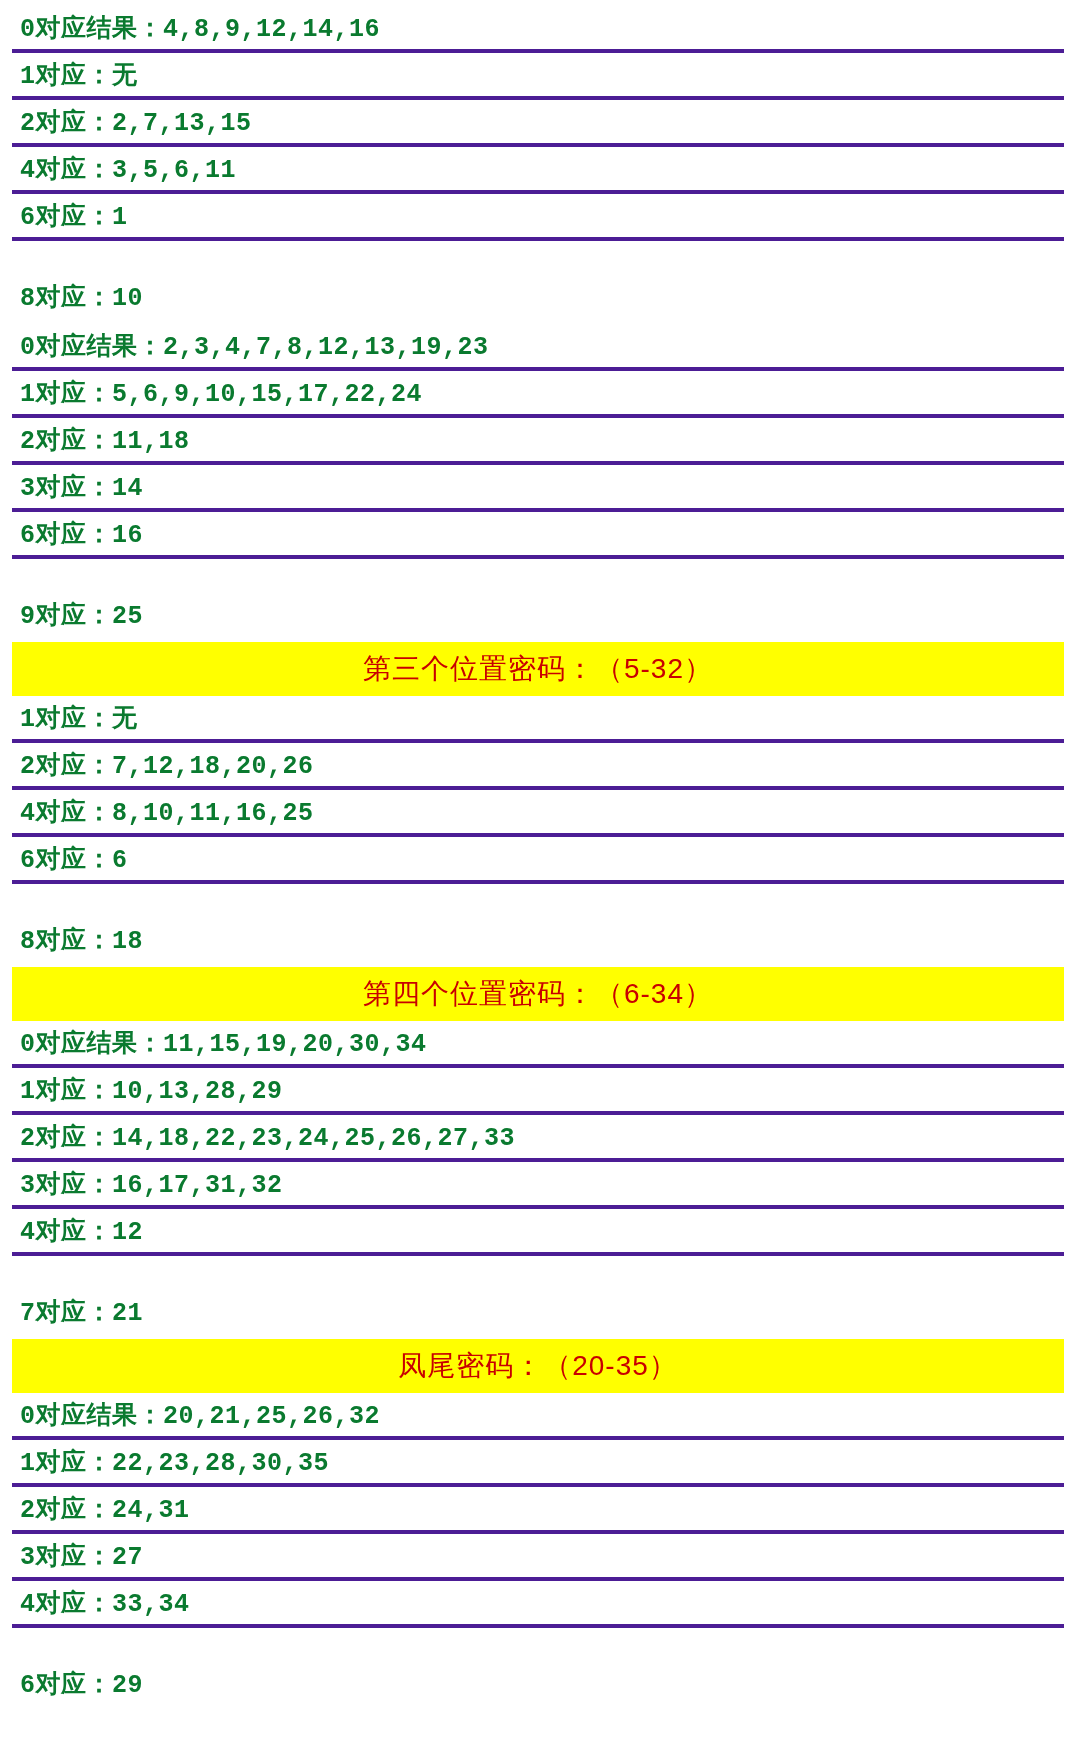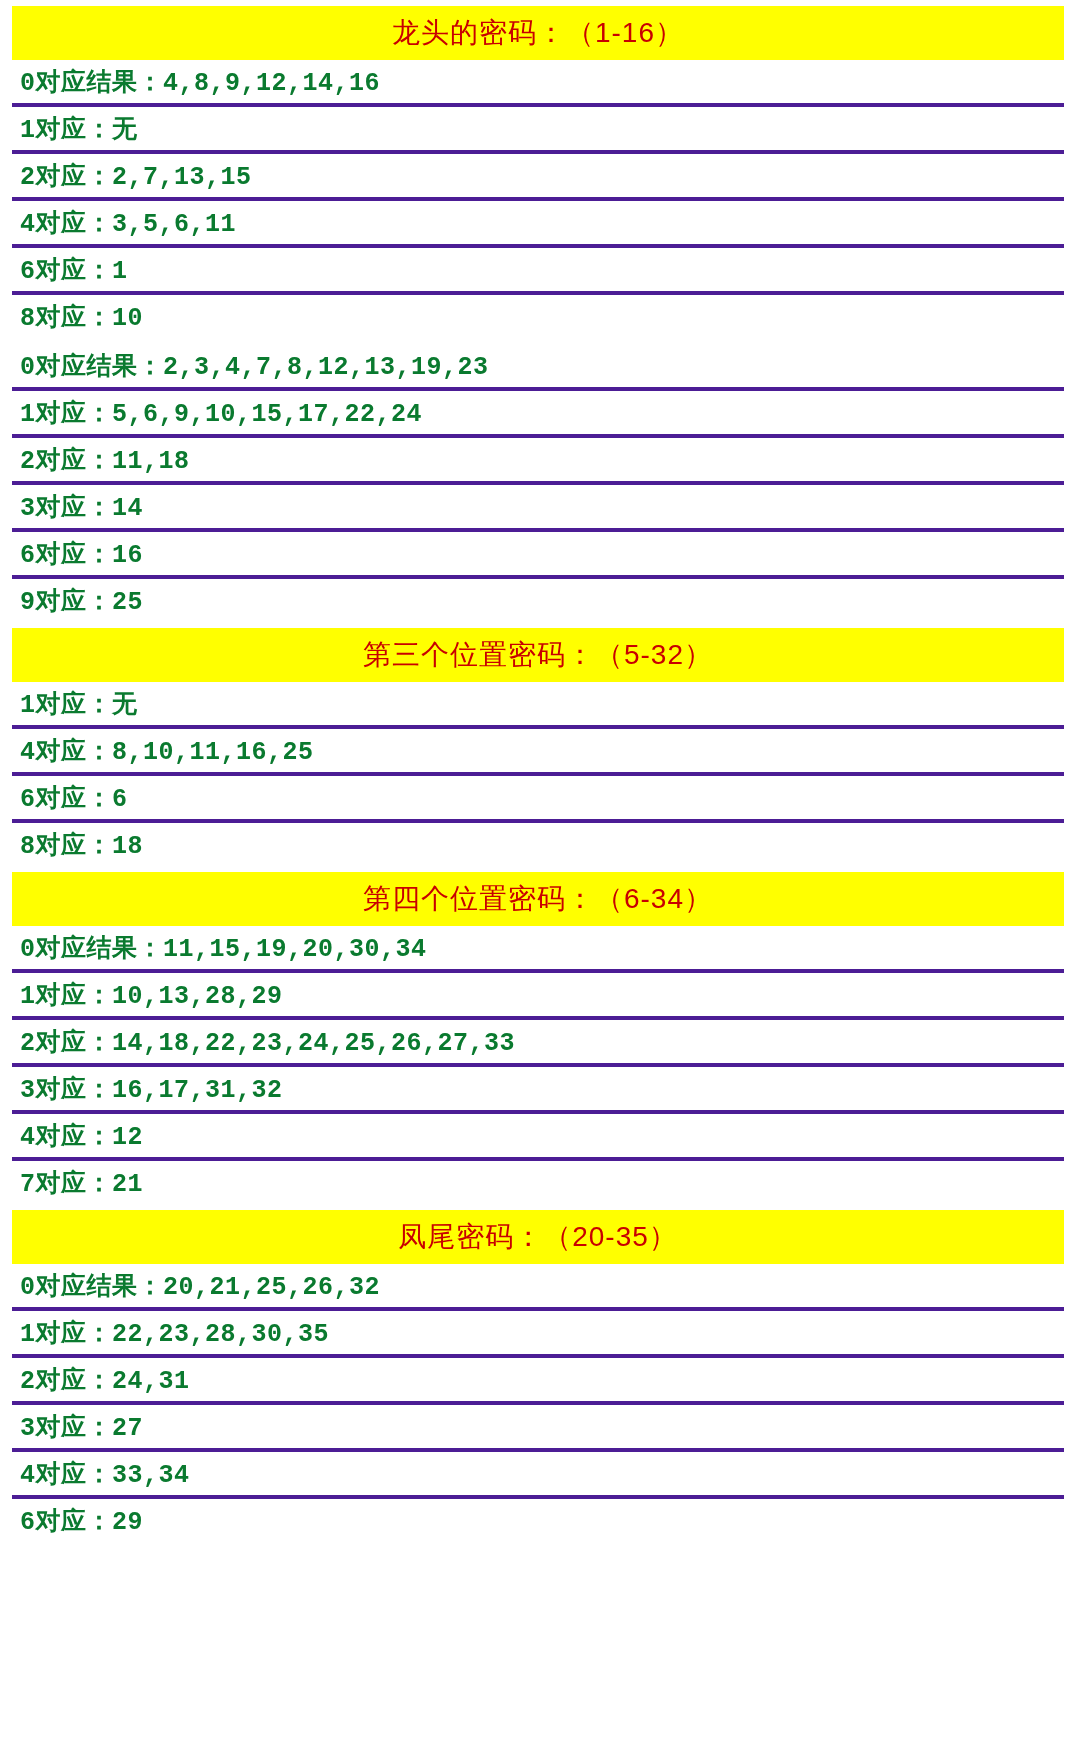--- a/index.html
+++ b/index.html
@@ -23,47 +23,47 @@
     .row {
       background: #ffffff;
       color: #0a7a2f;
       font-size: 25px;
       padding: 5px 8px;
       border-bottom: 4px solid #4c1d95;
       font-family: "Consolas", "Courier New", "Microsoft YaHei", monospace;
       font-weight: 600;
       letter-spacing: 0.5px;
     }
-    .row.last { border-bottom: none; }
+    .row.last { border-bottom: none; margin-top: 34px; }
     .values { font-family: "Consolas", "Courier New", monospace; }
   </style>
 </head>
 <body>
 
 <div id="container">
     <div class="section">
-      <div class="section-header">龙头的密码：（1-16）</div>
       <div class="row"><span>0对应结果：</span><span class="values">4,8,9,12,14,16</span></div>
       <div class="row"><span>1对应：</span><span class="values">无</span></div>
       <div class="row"><span>2对应：</span><span class="values">2,7,13,15</span></div>
       <div class="row"><span>4对应：</span><span class="values">3,5,6,11</span></div>
       <div class="row"><span>6对应：</span><span class="values">1</span></div>
       <div class="row last"><span>8对应：</span><span class="values">10</span></div>
     </div>
     <div class="section">
       <div class="row"><span>0对应结果：</span><span class="values">2,3,4,7,8,12,13,19,23</span></div>
       <div class="row"><span>1对应：</span><span class="values">5,6,9,10,15,17,22,24</span></div>
       <div class="row"><span>2对应：</span><span class="values">11,18</span></div>
       <div class="row"><span>3对应：</span><span class="values">14</span></div>
       <div class="row"><span>6对应：</span><span class="values">16</span></div>
       <div class="row last"><span>9对应：</span><span class="values">25</span></div>
     </div>
     <div class="section">
       <div class="section-header">第三个位置密码：（5-32）</div>
       <div class="row"><span>1对应：</span><span class="values">无</span></div>
+      <div class="row"><span>2对应：</span><span class="values">7,12,18,20,26</span></div>
       <div class="row"><span>4对应：</span><span class="values">8,10,11,16,25</span></div>
       <div class="row"><span>6对应：</span><span class="values">6</span></div>
       <div class="row last"><span>8对应：</span><span class="values">18</span></div>
     </div>
     <div class="section">
       <div class="section-header">第四个位置密码：（6-34）</div>
       <div class="row"><span>0对应结果：</span><span class="values">11,15,19,20,30,34</span></div>
       <div class="row"><span>1对应：</span><span class="values">10,13,28,29</span></div>
       <div class="row"><span>2对应：</span><span class="values">14,18,22,23,24,25,26,27,33</span></div>
       <div class="row"><span>3对应：</span><span class="values">16,17,31,32</span></div>

